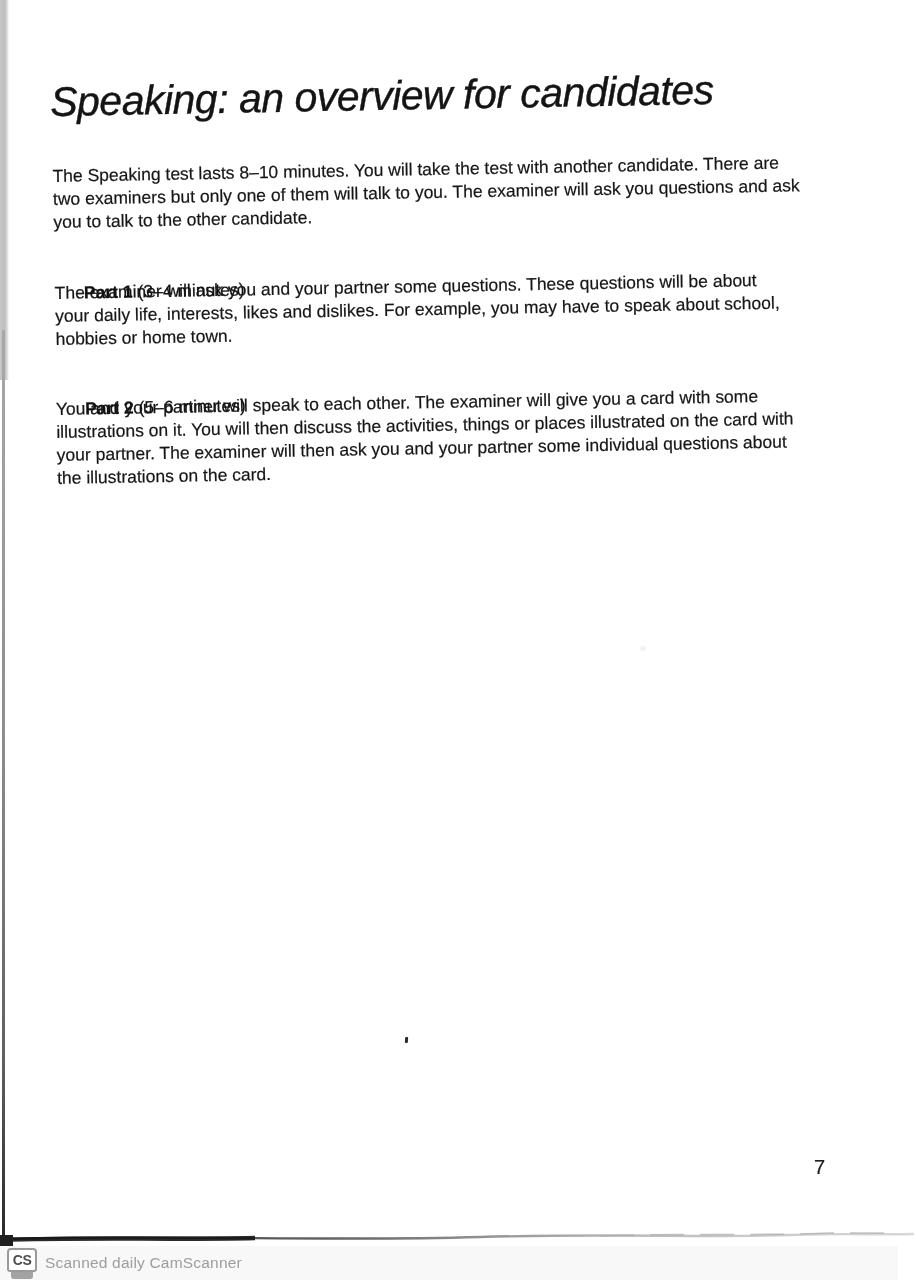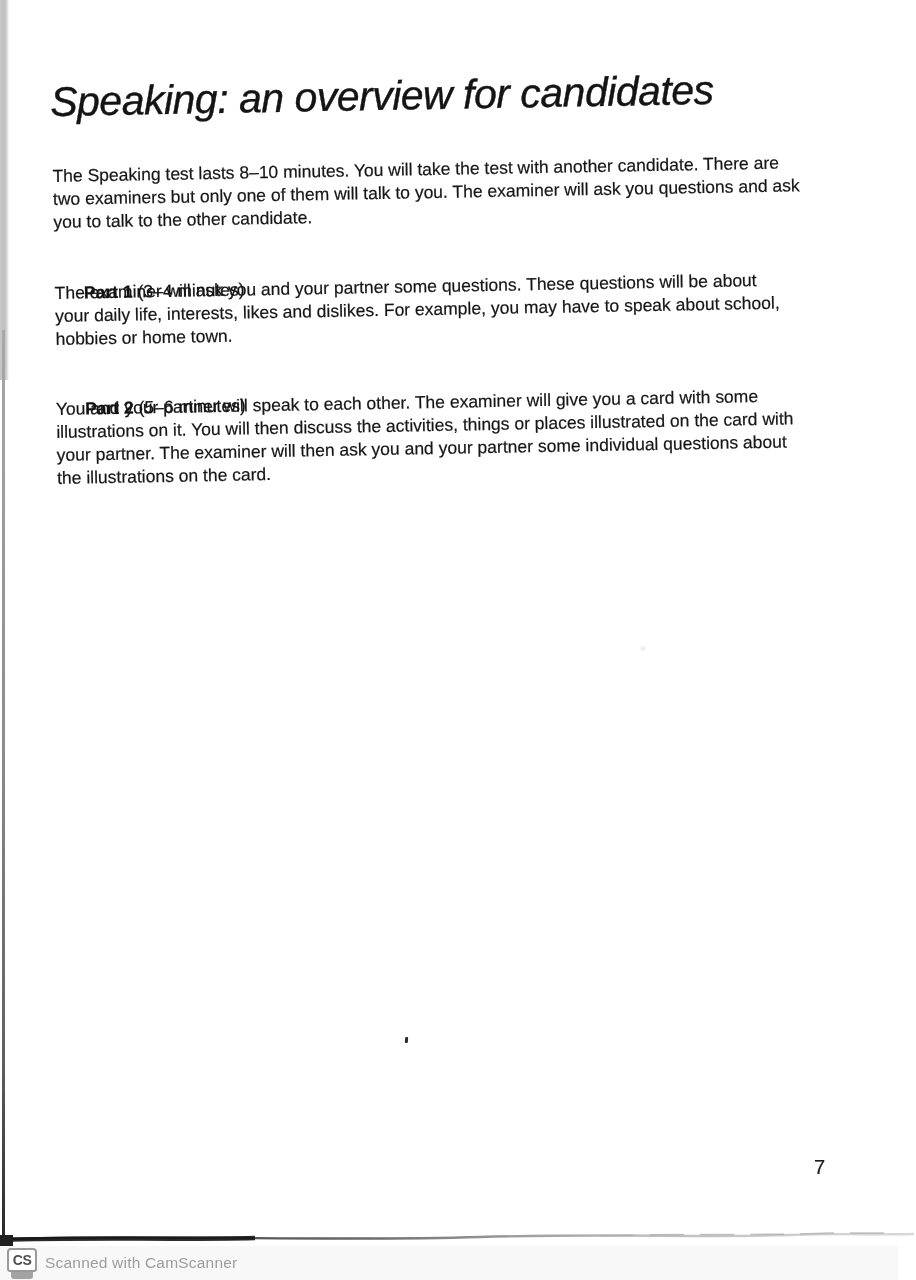--- a/index.html
+++ b/index.html
@@ -199,16 +199,16 @@
     <rect x="0" y="7" width="13" height="13" fill="#1f1f1f"></rect>
   </svg>
 
   <div class="footer">
     <div class="cs-logo">
       <div class="cs-box">
         <span>CS</span>
       </div>
       <div class="cs-flap"></div>
     </div>
-    <span class="footer-label">Scanned with CamScanner</span>
+    <span class="footer-label">Scanned daily CamScanner</span>
   </div>
 
 </div>
 
 </body></html>

